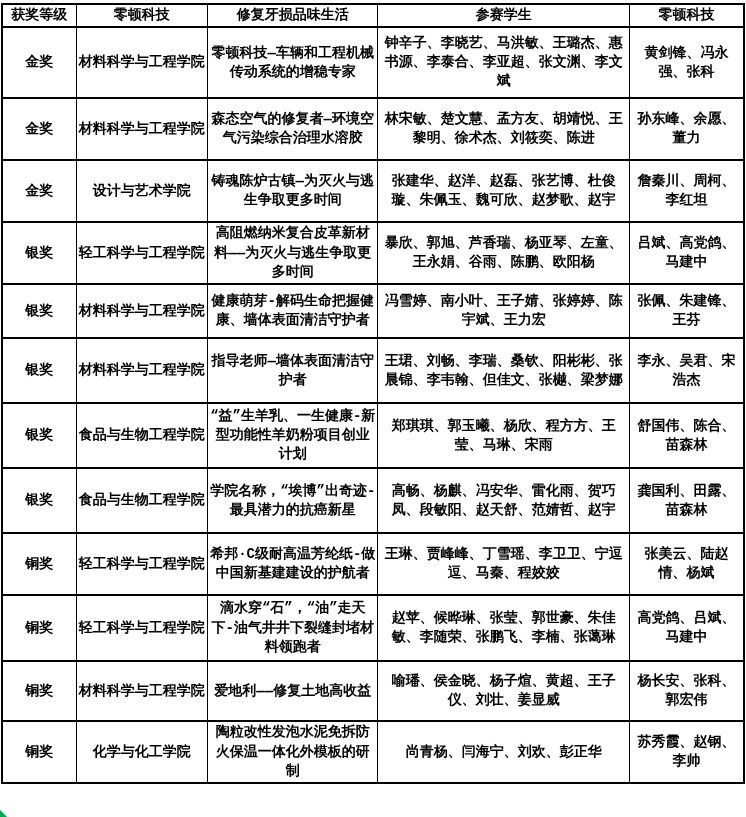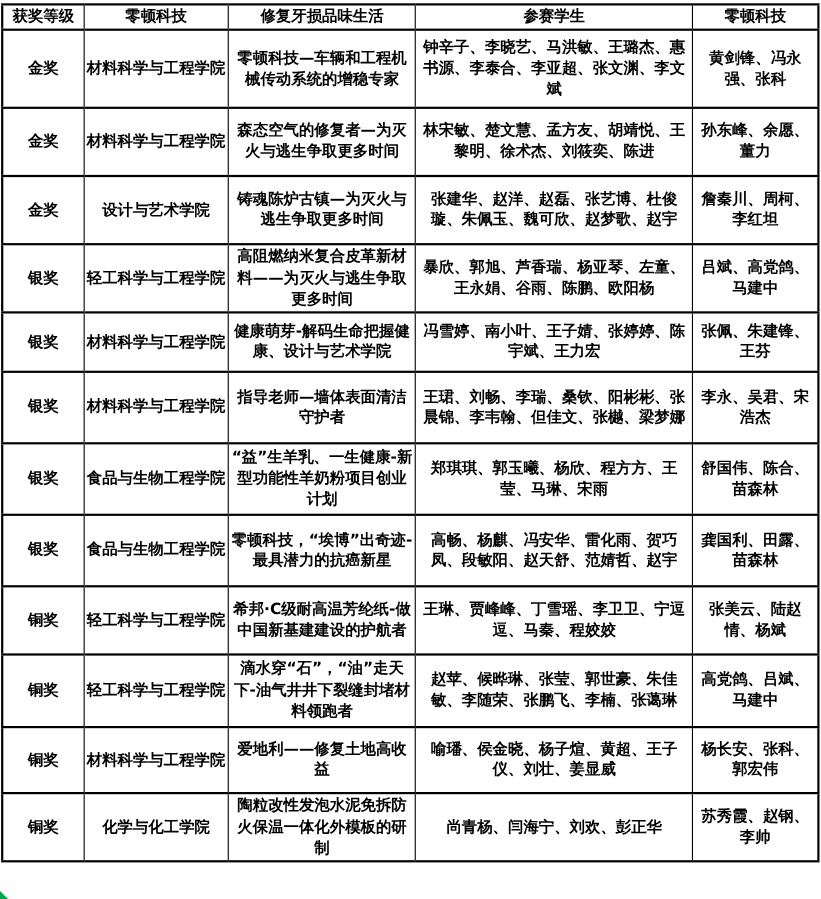--- a/index.html
+++ b/index.html
@@ -15,20 +15,21 @@
     background: #ffffff;
     font-family: "DejaVu Sans", "Liberation Sans", sans-serif;
     color: #000000;
   }
   table.awards {
     border-collapse: collapse;
     table-layout: fixed;
     width: 744px;
     margin: 3px 0 2px 1px;
     border: 2px solid #000000;
+    font-family: Liberation Mono, monospace;
   }
   table.awards th,
   table.awards td {
     border: 1px solid #000000;
     border-top-width: 2px;
     border-bottom-width: 2px;
     font-size: 14px;
     font-weight: bold;
     line-height: 1.38;
     text-align: center;
@@ -90,63 +91,63 @@
       <tr>
         <td>金奖</td>
         <td>材料科学与工程学院</td>
         <td>零顿科技—车辆和工程机械传动系统的增稳专家</td>
         <td>钟辛子、李晓艺、马洪敏、王璐杰、惠书源、李泰合、李亚超、张文渊、李文斌</td>
         <td>黄剑锋、冯永强、张科</td>
       </tr>
       <tr>
         <td>金奖</td>
         <td>材料科学与工程学院</td>
-        <td>森态空气的修复者—为灭火与逃生争取更多时间</td>
+        <td>森态空气的修复者—环境空气污染综合治理水溶胶</td>
         <td>林宋敏、楚文慧、孟方友、胡靖悦、王黎明、徐术杰、刘筱奕、陈进</td>
         <td>孙东峰、余愿、董力</td>
       </tr>
       <tr>
         <td>金奖</td>
         <td>设计与艺术学院</td>
         <td>铸魂陈炉古镇—为灭火与逃生争取更多时间</td>
         <td>张建华、赵洋、赵磊、张艺博、杜俊璇、朱佩玉、魏可欣、赵梦歌、赵宇</td>
         <td>詹秦川、周柯、李红坦</td>
       </tr>
       <tr>
         <td>银奖</td>
         <td>轻工科学与工程学院</td>
         <td>高阻燃纳米复合皮革新材料——为灭火与逃生争取更多时间</td>
         <td>暴欣、郭旭、芦香瑞、杨亚琴、左童、王永娟、谷雨、陈鹏、欧阳杨</td>
         <td>吕斌、高党鸽、马建中</td>
       </tr>
       <tr>
         <td>银奖</td>
         <td>材料科学与工程学院</td>
-        <td>健康萌芽-解码生命把握健康、设计与艺术学院</td>
+        <td>健康萌芽-解码生命把握健康、墙体表面清洁守护者</td>
         <td>冯雪婷、南小叶、王子婧、张婷婷、陈宇斌、王力宏</td>
         <td>张佩、朱建锋、王芬</td>
       </tr>
       <tr>
         <td>银奖</td>
         <td>材料科学与工程学院</td>
         <td>指导老师—墙体表面清洁守护者</td>
         <td>王珺、刘畅、李瑞、桑钦、阳彬彬、张晨锦、李韦翰、但佳文、张樾、梁梦娜</td>
         <td>李永、吴君、宋浩杰</td>
       </tr>
       <tr>
         <td>银奖</td>
         <td>食品与生物工程学院</td>
         <td>“益”生羊乳、一生健康-新型功能性羊奶粉项目创业计划</td>
         <td>郑琪琪、郭玉曦、杨欣、程方方、王莹、马琳、宋雨</td>
         <td>舒国伟、陈合、苗森林</td>
       </tr>
       <tr>
         <td>银奖</td>
         <td>食品与生物工程学院</td>
-        <td>零顿科技，“埃博”出奇迹-最具潜力的抗癌新星</td>
+        <td>学院名称，“埃博”出奇迹-最具潜力的抗癌新星</td>
         <td>高畅、杨麒、冯安华、雷化雨、贺巧凤、段敏阳、赵天舒、范婧哲、赵宇</td>
         <td>龚国利、田露、苗森林</td>
       </tr>
       <tr>
         <td>铜奖</td>
         <td>轻工科学与工程学院</td>
         <td>希邦·C级耐高温芳纶纸-做中国新基建建设的护航者</td>
         <td>王琳、贾峰峰、丁雪瑶、李卫卫、宁逗逗、马秦、程姣姣</td>
         <td>张美云、陆赵情、杨斌</td>
       </tr>

